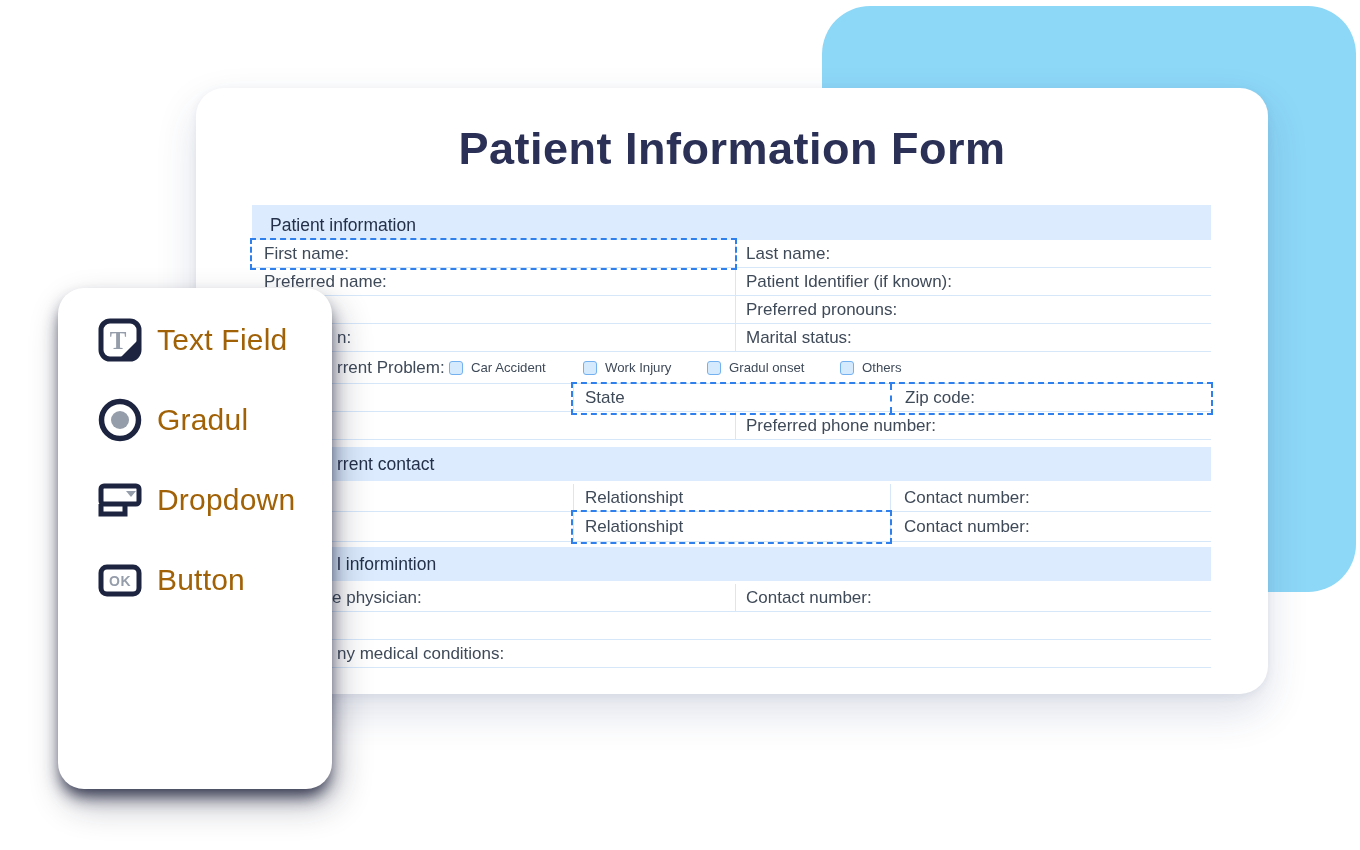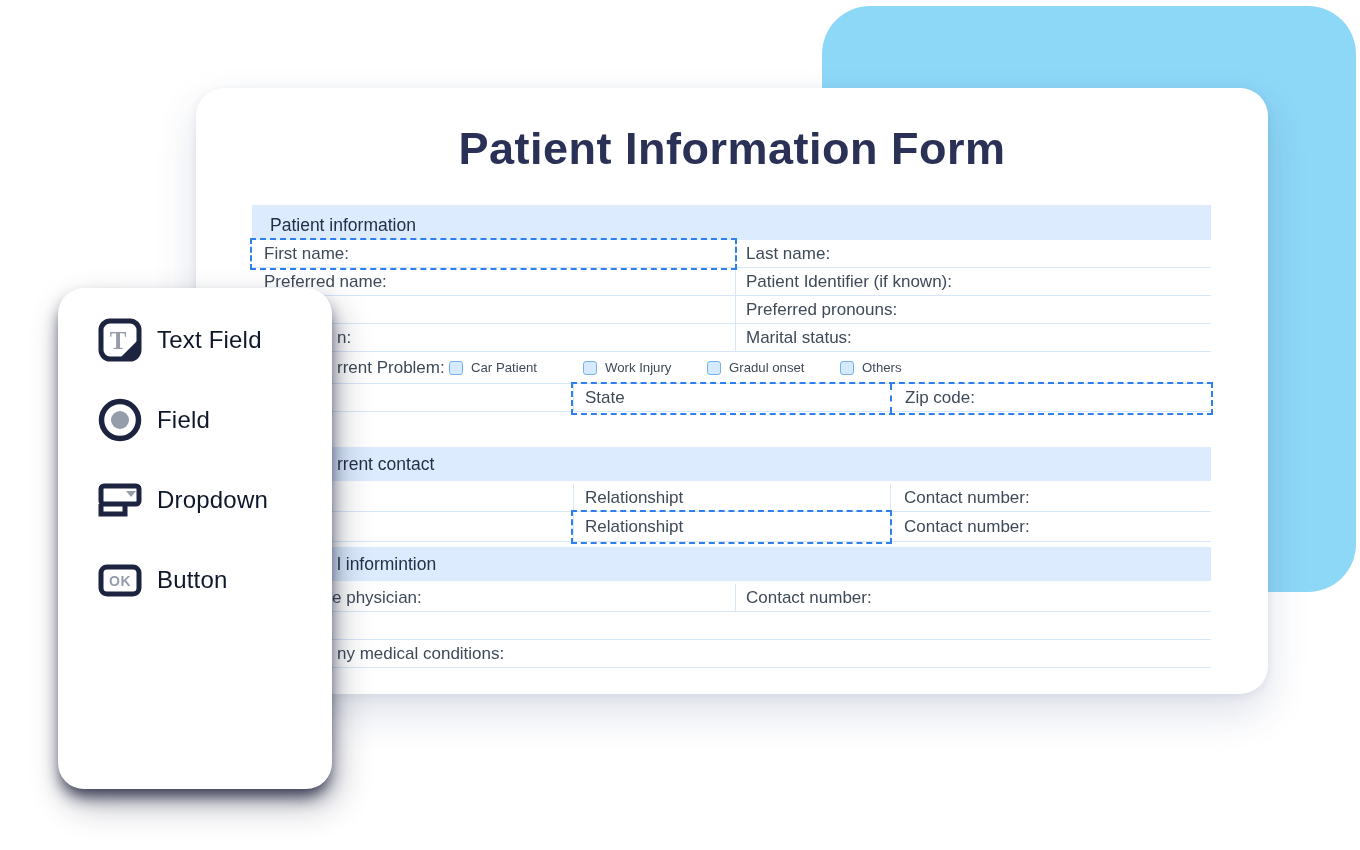--- a/index.html
+++ b/index.html
@@ -95,21 +95,21 @@
     background:#ffffff; border-radius:26px;
     box-shadow:0 10px 16px -3px rgba(23,28,54,0.85), 6px 16px 34px rgba(23,28,54,0.30);
     display:flex; flex-direction:column; gap:36px;
     padding:30px 0 0 40px;
   }
   .p-item{
     display:flex; align-items:center; gap:15px; height:44px; cursor:pointer;
   }
   .p-item .p-icon{width:44px; height:44px; flex:none;}
   .p-item .p-label{
-    font-size:24px; color:#0f172a; font-weight:500; letter-spacing:0.2px;
+    font-size:30px; color:#a16207; font-weight:500; letter-spacing:0.2px;
     white-space:nowrap;
   }
 </style>
 </head>
 <body>
 
 <div class="blue-shape"></div>
 
 <div class="main-card">
   <div class="form-title">Patient Information Form</div>
@@ -140,21 +140,21 @@
     <div class="row r4">
       <div class="lbl" style="left:85px">n:</div>
       <div class="vdiv" style="left:483px"></div>
       <div class="lbl" style="left:494px">Marital status:</div>
     </div>
 
     <div class="row r5">
       <div class="lbl" style="left:85px">rrent Problem:</div>
       <div class="cb-item" style="left:197px">
         <span class="cbx"></span>
-        <span>Car Patient</span>
+        <span>Car Accident</span>
       </div>
       <div class="cb-item" style="left:331px">
         <span class="cbx"></span>
         <span>Work Injury</span>
       </div>
       <div class="cb-item" style="left:455px">
         <span class="cbx"></span>
         <span>Gradul onset</span>
       </div>
       <div class="cb-item" style="left:588px">
@@ -162,20 +162,24 @@
         <span>Others</span>
       </div>
     </div>
 
     <div class="row r6">
       <div class="vdiv" style="left:321px"></div>
       <div class="lbl" style="left:333px">State</div>
       <div class="lbl" style="left:653px">Zip code:</div>
     </div>
 
+    <div class="row r7">
+      <div class="vdiv" style="left:483px"></div>
+      <div class="lbl" style="left:494px">Preferred phone number:</div>
+    </div>
 
     <div class="band band2">
       <span>rrent contact</span>
     </div>
 
     <div class="row r8">
       <div class="vdiv" style="left:321px"></div>
       <div class="lbl" style="left:333px">Relationshipt</div>
       <div class="vdiv" style="left:638px"></div>
       <div class="lbl" style="left:652px">Contact number:</div>
@@ -227,21 +231,21 @@
   </div>
 
 
   <div class="p-item">
     <span class="p-icon">
       <svg width="44" height="44" viewBox="0 0 44 44">
         <circle cx="22" cy="22" r="18.5" fill="none" stroke="#1d2440" stroke-width="5.5"></circle>
         <circle cx="22" cy="22" r="9" fill="#959daa"></circle>
       </svg>
     </span>
-    <span class="p-label">Field</span>
+    <span class="p-label">Gradul</span>
   </div>
 
 
   <div class="p-item">
     <span class="p-icon">
       <svg width="44" height="44" viewBox="0 0 44 44">
         <rect x="3" y="8" width="38" height="18" rx="3" fill="none" stroke="#1d2440" stroke-width="5"></rect>
         <polygon points="28,13 38,13 33,19" fill="#959daa"></polygon>
         <path d="M3 26 L3 36 L27 36 L27 26" fill="none" stroke="#1d2440" stroke-width="5"></path>
       </svg>

